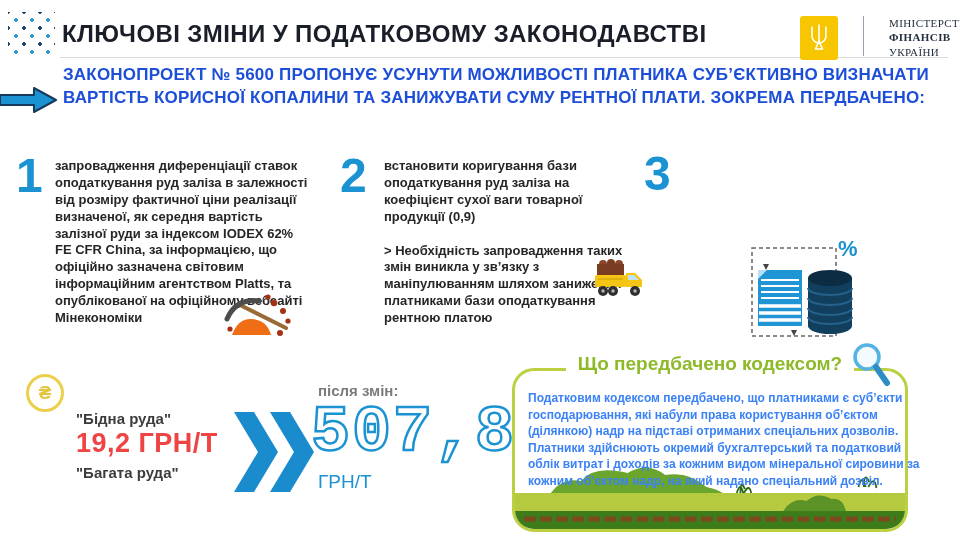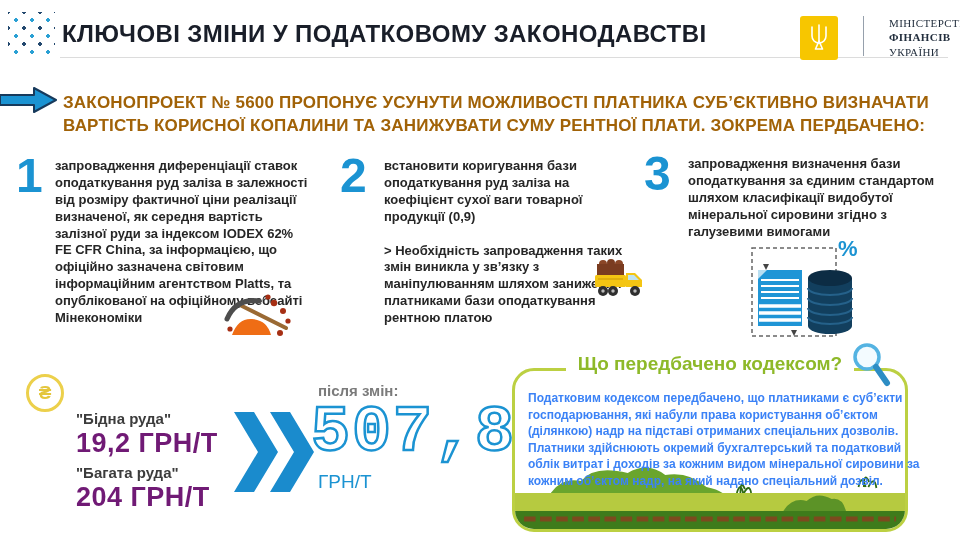--- a/index.html
+++ b/index.html
@@ -19,22 +19,22 @@
   .logo{position:absolute;left:800px;top:16px;display:flex;align-items:flex-start;gap:16px;}
   .shield{width:38px;height:44px;background:#f7c600;border-radius:3px;
           display:flex;align-items:center;justify-content:center;}
   .logo-divider{width:1px;height:40px;background:#96a0ac;margin:0 9px;}
   .logo-text{font-family:"Liberation Serif","DejaVu Serif",serif;font-size:11px;
              line-height:1.3;color:#232f3e;letter-spacing:.4px;}
   .logo-text .b{font-weight:700;}
 
   
   .intro-arrow{position:absolute;left:0;top:84px;}
-  .intro-text{position:absolute;left:63px;top:92px;width:892px;font-size:17px;
-              font-weight:800;color:#a16207;line-height:1.35;letter-spacing:.2px;}
+  .intro-text{position:absolute;left:63px;top:64px;width:892px;font-size:17px;
+              font-weight:800;color:#1d4ed8;line-height:1.35;letter-spacing:.2px;}
 
   
   .num{position:absolute;font-size:48px;font-weight:800;color:#1b93d2;line-height:1;}
   .num1{left:16px;top:152px;} .num2{left:340px;top:152px;} .num3{left:644px;top:150px;}
   .ptext{position:absolute;font-size:13px;font-weight:600;color:#262626;line-height:1.3;}
   .pt1{left:55px;top:158px;width:258px;}
   .pt2{left:384px;top:158px;width:254px;}
   .pt2 .note{margin-top:17px;}
   .pt3{left:688px;top:156px;width:268px;}
   .icon-pickaxe{position:absolute;left:222px;top:292px;}
@@ -42,21 +42,21 @@
   .icon-docs{position:absolute;left:728px;top:240px;}
   .percent{position:absolute;left:838px;top:236px;font-size:22px;font-weight:800;color:#1b93d2;}
 
   
   .coin{position:absolute;left:26px;top:374px;width:32px;height:32px;border:3px solid #ecd04b;
         border-radius:50%;color:#e4c63c;display:flex;align-items:center;justify-content:center;
         font-size:19px;font-weight:800;}
   .cur-intro{position:absolute;left:76px;top:372px;width:235px;font-size:15px;font-weight:800;
              color:#6b6b6b;line-height:1.35;}
   .rate-label{position:absolute;font-size:15px;font-weight:800;color:#3c3c3c;}
-  .rate-value{position:absolute;font-size:27px;font-weight:800;color:#701a75;letter-spacing:.5px;}
+  .rate-value{position:absolute;font-size:27px;font-weight:800;color:#ef4444;letter-spacing:.5px;}
   .rl1{left:76px;top:410px;} .rv1{left:76px;top:428px;}
   .rl2{left:76px;top:464px;} .rv2{left:76px;top:482px;}
   .chevrons{position:absolute;left:232px;top:412px;}
 
   
   .after-label{position:absolute;left:318px;top:382px;font-size:15px;font-weight:800;color:#7b7b7b;}
   .after-value{position:absolute;left:311px;top:398px;font-size:65px;font-weight:800;color:#ffffff;
                -webkit-text-stroke:2.5px #1b93d2;letter-spacing:2px;line-height:1.1;font-family:Liberation Mono, monospace;}
   .after-unit{position:absolute;left:318px;top:471px;font-size:19px;font-weight:400;color:#1b93d2;}
 
@@ -134,21 +134,20 @@
     <path d="M36,19 h6 l5,5 h-11 z" fill="#bfe3f2"></path>
     <circle cx="11" cy="35" r="5" fill="#2f2f2f"></circle>
       <circle cx="21" cy="35" r="5" fill="#2f2f2f"></circle>
       <circle cx="43" cy="35" r="5" fill="#2f2f2f"></circle>
     <circle cx="11" cy="35" r="1.7" fill="#bbbbbb"></circle>
       <circle cx="21" cy="35" r="1.7" fill="#bbbbbb"></circle>
       <circle cx="43" cy="35" r="1.7" fill="#bbbbbb"></circle>
   </svg>
 
   <div class="num num3">3</div>
-  <div class="ptext pt3">запровадження визначення бази оподаткування за єдиним стандартом шляхом класифікації видобутої мінеральної сировини згідно з галузевими вимогами</div>
   <svg class="icon-docs" width="132" height="104" viewBox="0 0 132 104">
     <rect x="24" y="8" width="84" height="88" fill="none" stroke="#666" stroke-width="1.5" stroke-dasharray="4 3"></rect>
     <polygon points="35,24 41,24 38,30" fill="#444"></polygon>
     <polygon points="63,90 69,90 66,96" fill="#444"></polygon>
     <rect x="30" y="30" width="44" height="56" fill="#1f95d6"></rect>
     <polygon points="30,30 39,30 30,39" fill="#b9dff2"></polygon>
     <g stroke="#ffffff" stroke-width="2">
       <line x1="33" y1="40" x2="71" y2="40"></line>
         <line x1="33" y1="46" x2="71" y2="46"></line>
       <line x1="33" y1="52" x2="71" y2="52"></line>
@@ -170,21 +169,20 @@
     <ellipse cx="102" cy="38" rx="22" ry="8" fill="#0c2c44"></ellipse>
   </svg>
   <div class="percent">%</div>
 
   <div class="coin">
     <span>₴</span>
   </div>
   <div class="rate-label rl1">"Бідна руда"</div>
   <div class="rate-value rv1">19,2 ГРН/Т</div>
   <div class="rate-label rl2">"Багата руда"</div>
-  <div class="rate-value rv2">204 ГРН/Т</div>
 
   <svg class="chevrons" width="84" height="80" viewBox="0 0 84 80">
     <path d="M2,0 H22 L46,40 22,80 H2 L26,40 Z" fill="#1a8bcd"></path>
     <path d="M38,0 H58 L82,40 58,80 H38 L62,40 Z" fill="#1a8bcd"></path>
   </svg>
 
   <div class="after-label">після змін:</div>
   <div class="after-value">507,80</div>
   <div class="after-unit">ГРН/Т</div>
 

